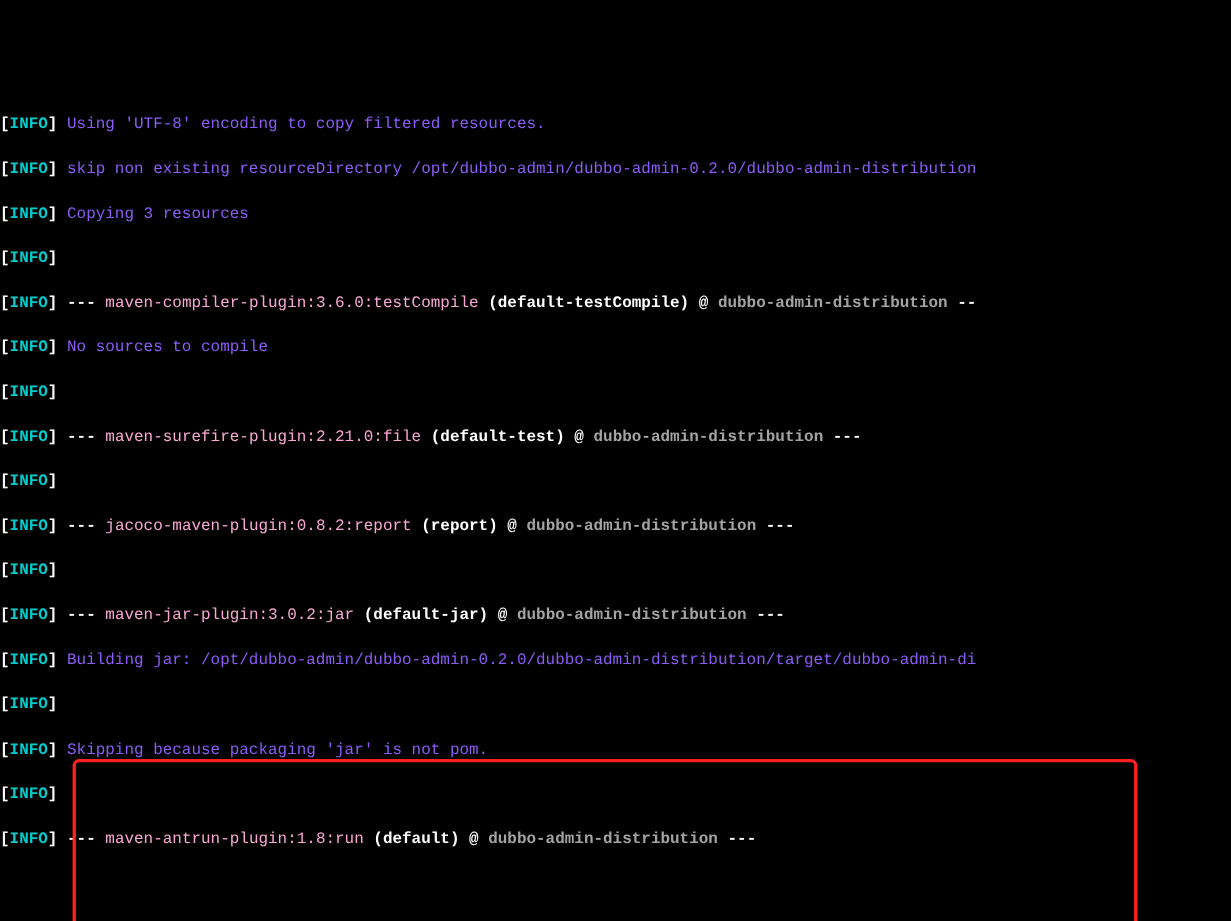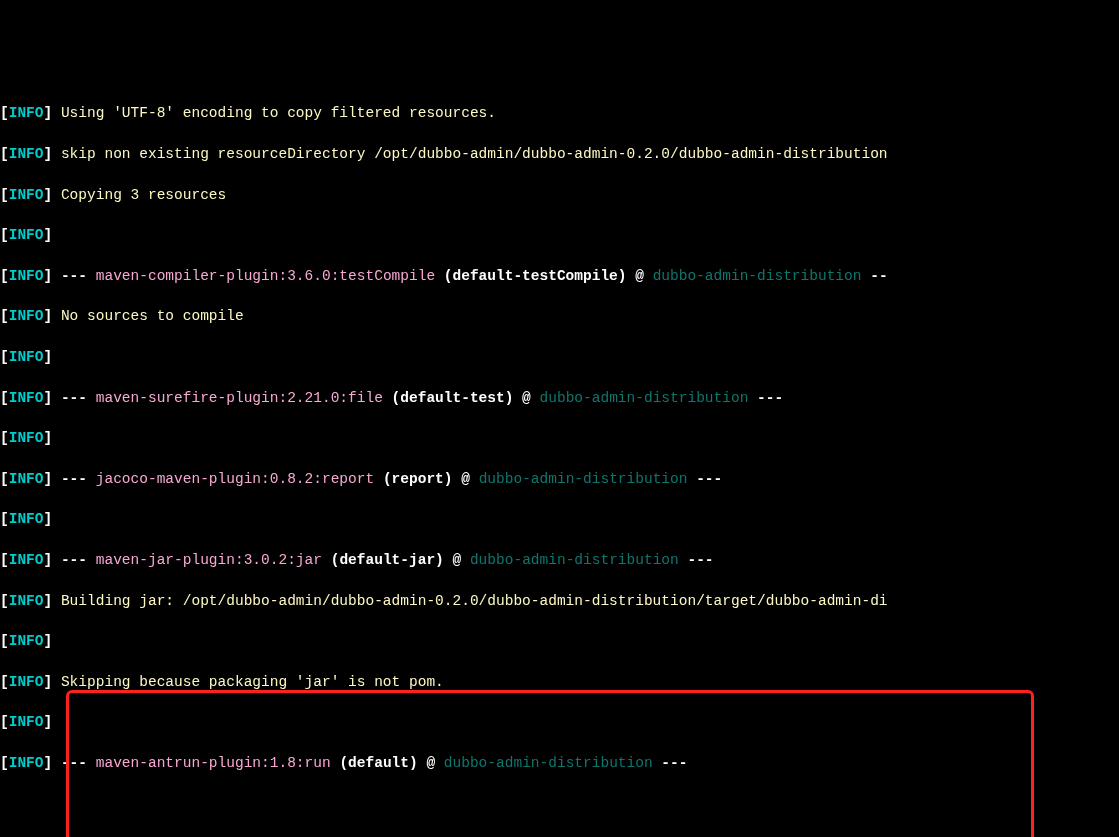--- a/index.html
+++ b/index.html
@@ -11,23 +11,23 @@
     line-height: 1.4;
     padding: 2px 0;
     white-space: pre;
     overflow-x: hidden;
     width: 1119px;
   }
   .line { display: block; }
   .info { color: #00cccc; font-weight: bold; margin-top: 15px; }
   .bracket { color: #fff; font-weight: bold; }
   .plugin { color: #f9a8d4; font-weight: normal; }
-  .module { color: #0f766e; font-weight: normal; }
+  .module { color: #a3a3a3; font-weight: bold; }
   .bold { font-weight: bold; color: #fff; }
-  .plain { color: #fef9c3; }
+  .plain { color: #8b5cf6; }
   .highlight-box {
     position: absolute;
     border: 3px solid #ff2020;
     border-radius: 6px;
     left: 66px;
     top: 607px;
     width: 968px;
     height: 164px;
     pointer-events: none;
   }

